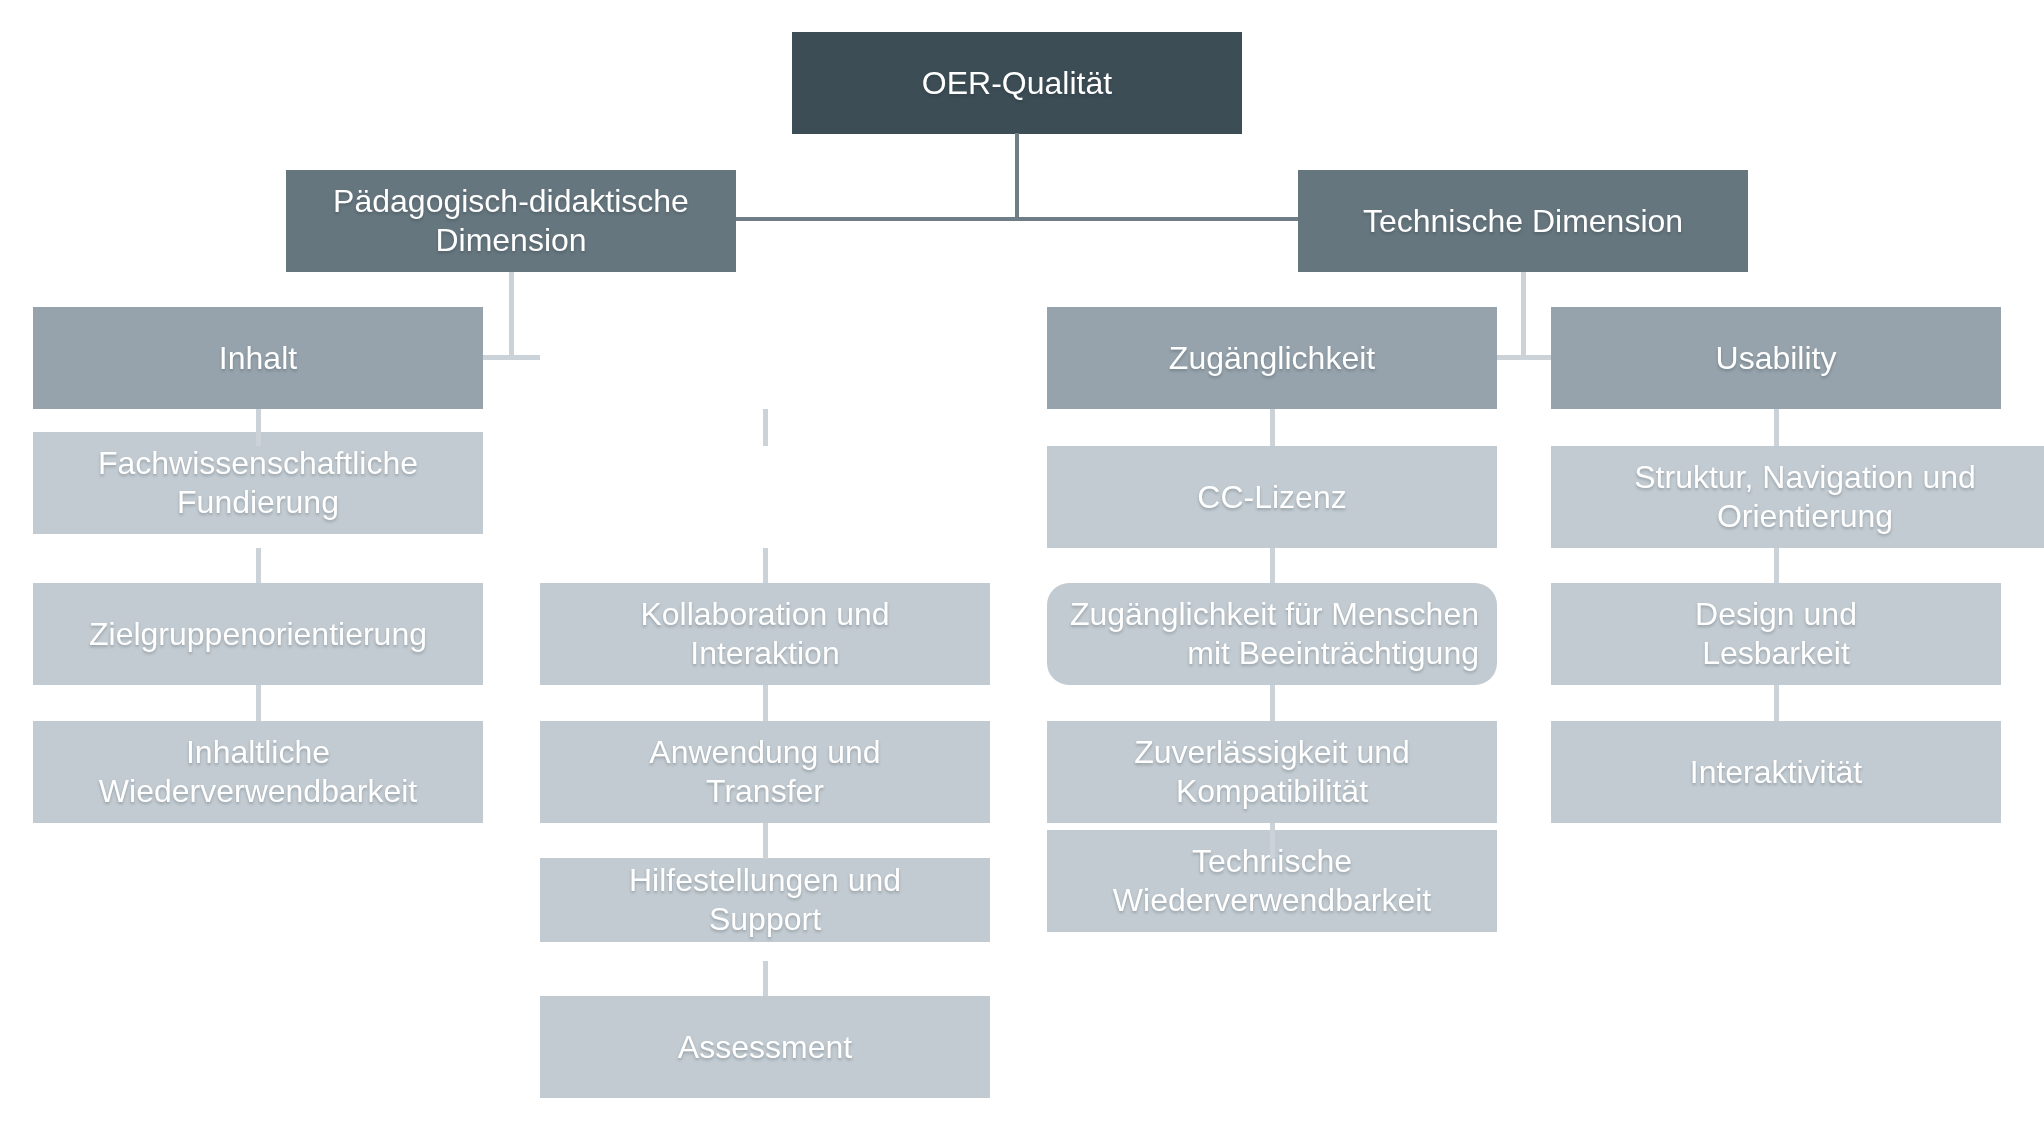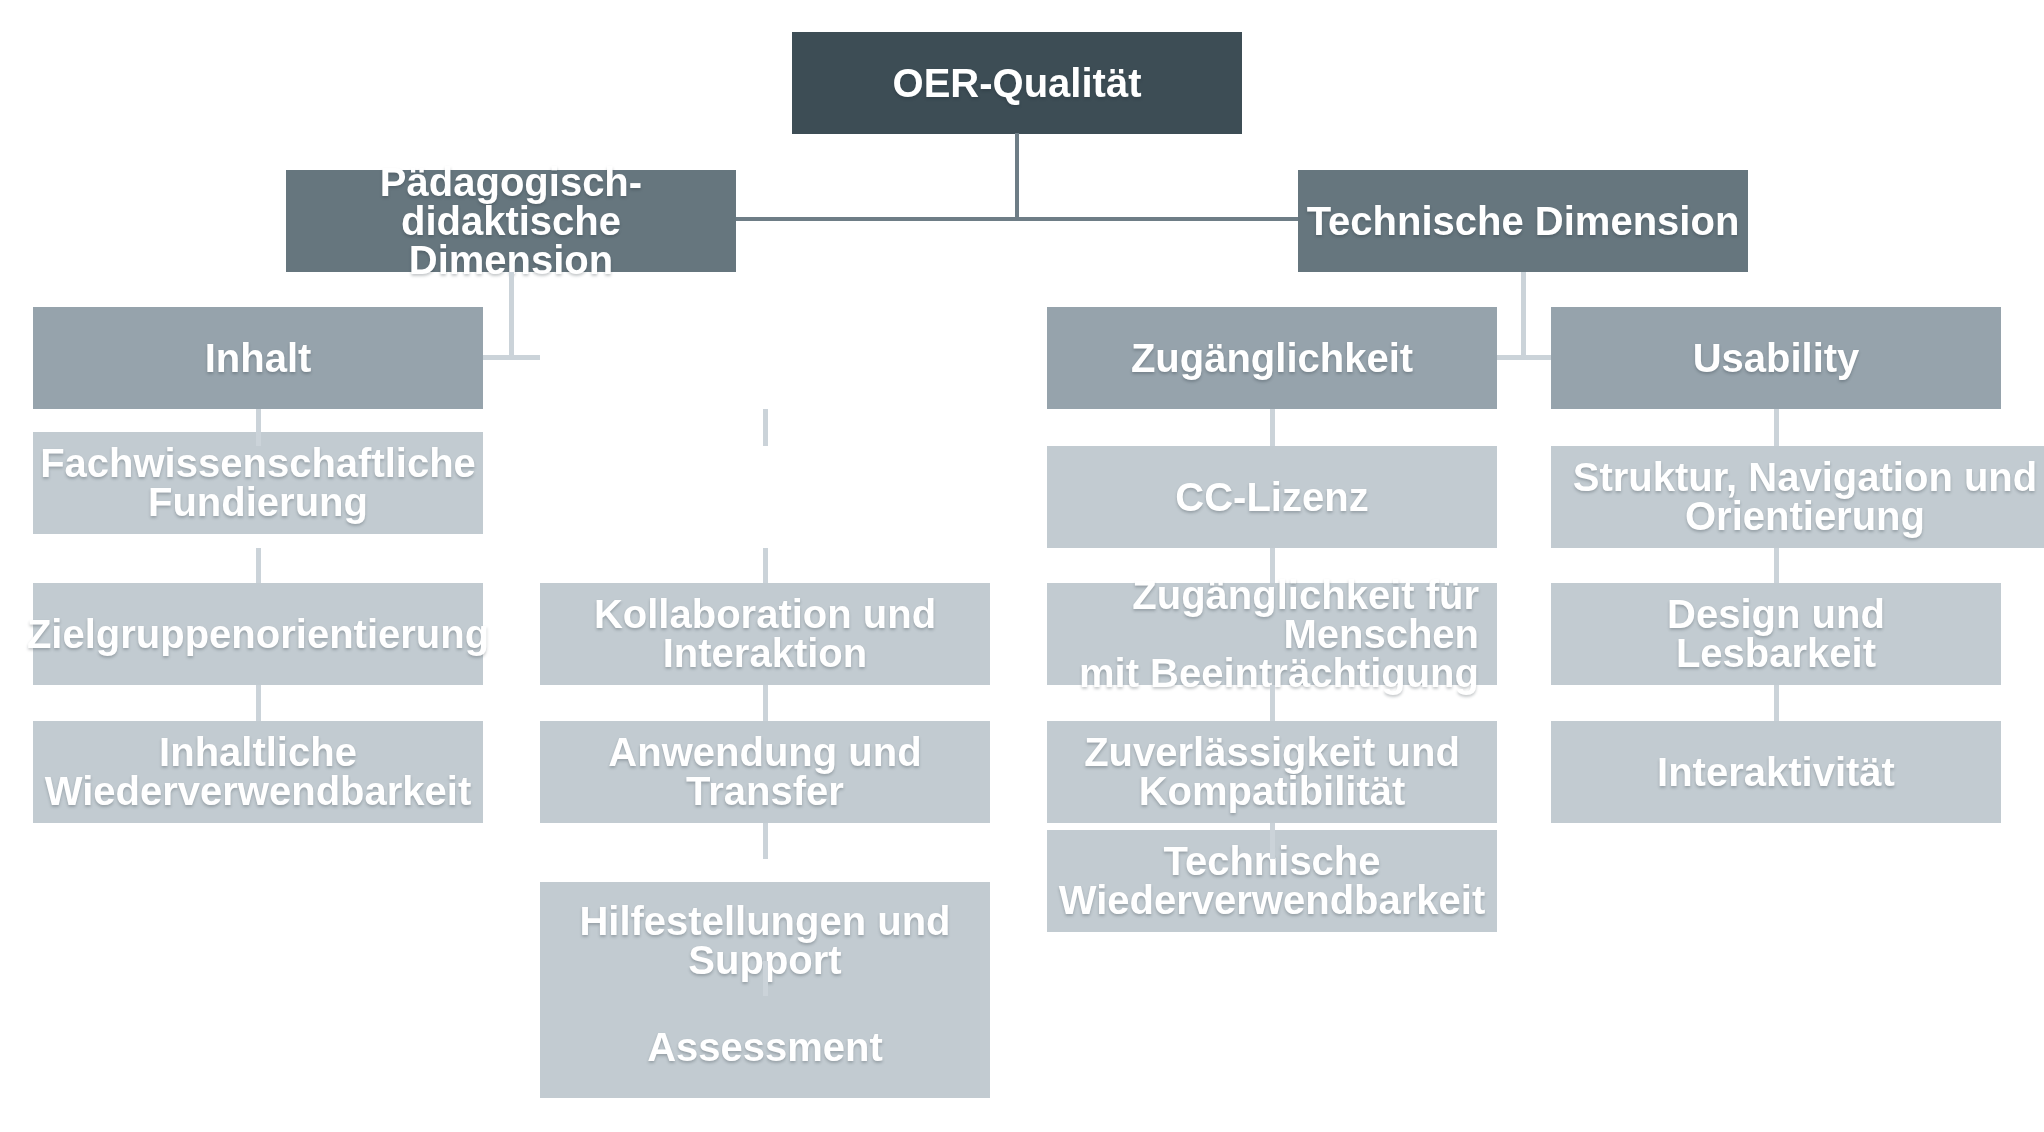--- a/index.html
+++ b/index.html
@@ -13,30 +13,30 @@
   .box{
     position:absolute;
     display:flex;align-items:center;justify-content:center;
     box-sizing:border-box;
     text-align:center;
   }
   .box span{
     display:block;
     white-space:pre-line;
     color:#ffffff;
-    font-weight:bold;
-    font-size:40px;
+    font-weight:normal;
+    font-size:32px;
     line-height:39px;
     text-shadow:0 2px 3px rgba(25,35,42,0.25);
   }
   .l1{background:#3d4d55;}
   .l2{background:#66767e;}
   .l3{background:#96a3ac;}
   .leaf{background:#c2cbd1;}
-  .align-right{justify-content:flex-end;text-align:right;padding-right:18px;}
+  .align-right{justify-content:flex-end;text-align:right;padding-right:18px;border-radius:22px;}
   .ln{position:absolute;display:block;}
   .dark{background:#6e7d86;}
   .light{background:#cbd3d9;}
 </style>
 </head>
 <body>
 
 <div id="stage">
 
   <div class="box l1" style="left:792px;top:32px;width:450px;height:102px">
@@ -74,21 +74,21 @@
   </div>
 
   <div class="box leaf" style="left:540px;top:583px;width:450px;height:102px">
     <span>Kollaboration und
 Interaktion</span>
   </div>
   <div class="box leaf" style="left:540px;top:721px;width:450px;height:102px">
     <span>Anwendung und
 Transfer</span>
   </div>
-  <div class="box leaf" style="left:540px;top:882px;width:450px;height:118px">
+  <div class="box leaf" style="left:540px;top:858px;width:450px;height:84px">
     <span>Hilfestellungen und
 Support</span>
   </div>
   <div class="box leaf" style="left:540px;top:996px;width:450px;height:102px">
     <span>Assessment</span>
   </div>
 
   <div class="box leaf" style="left:1047px;top:446px;width:450px;height:102px">
     <span>CC-Lizenz</span>
   </div>

